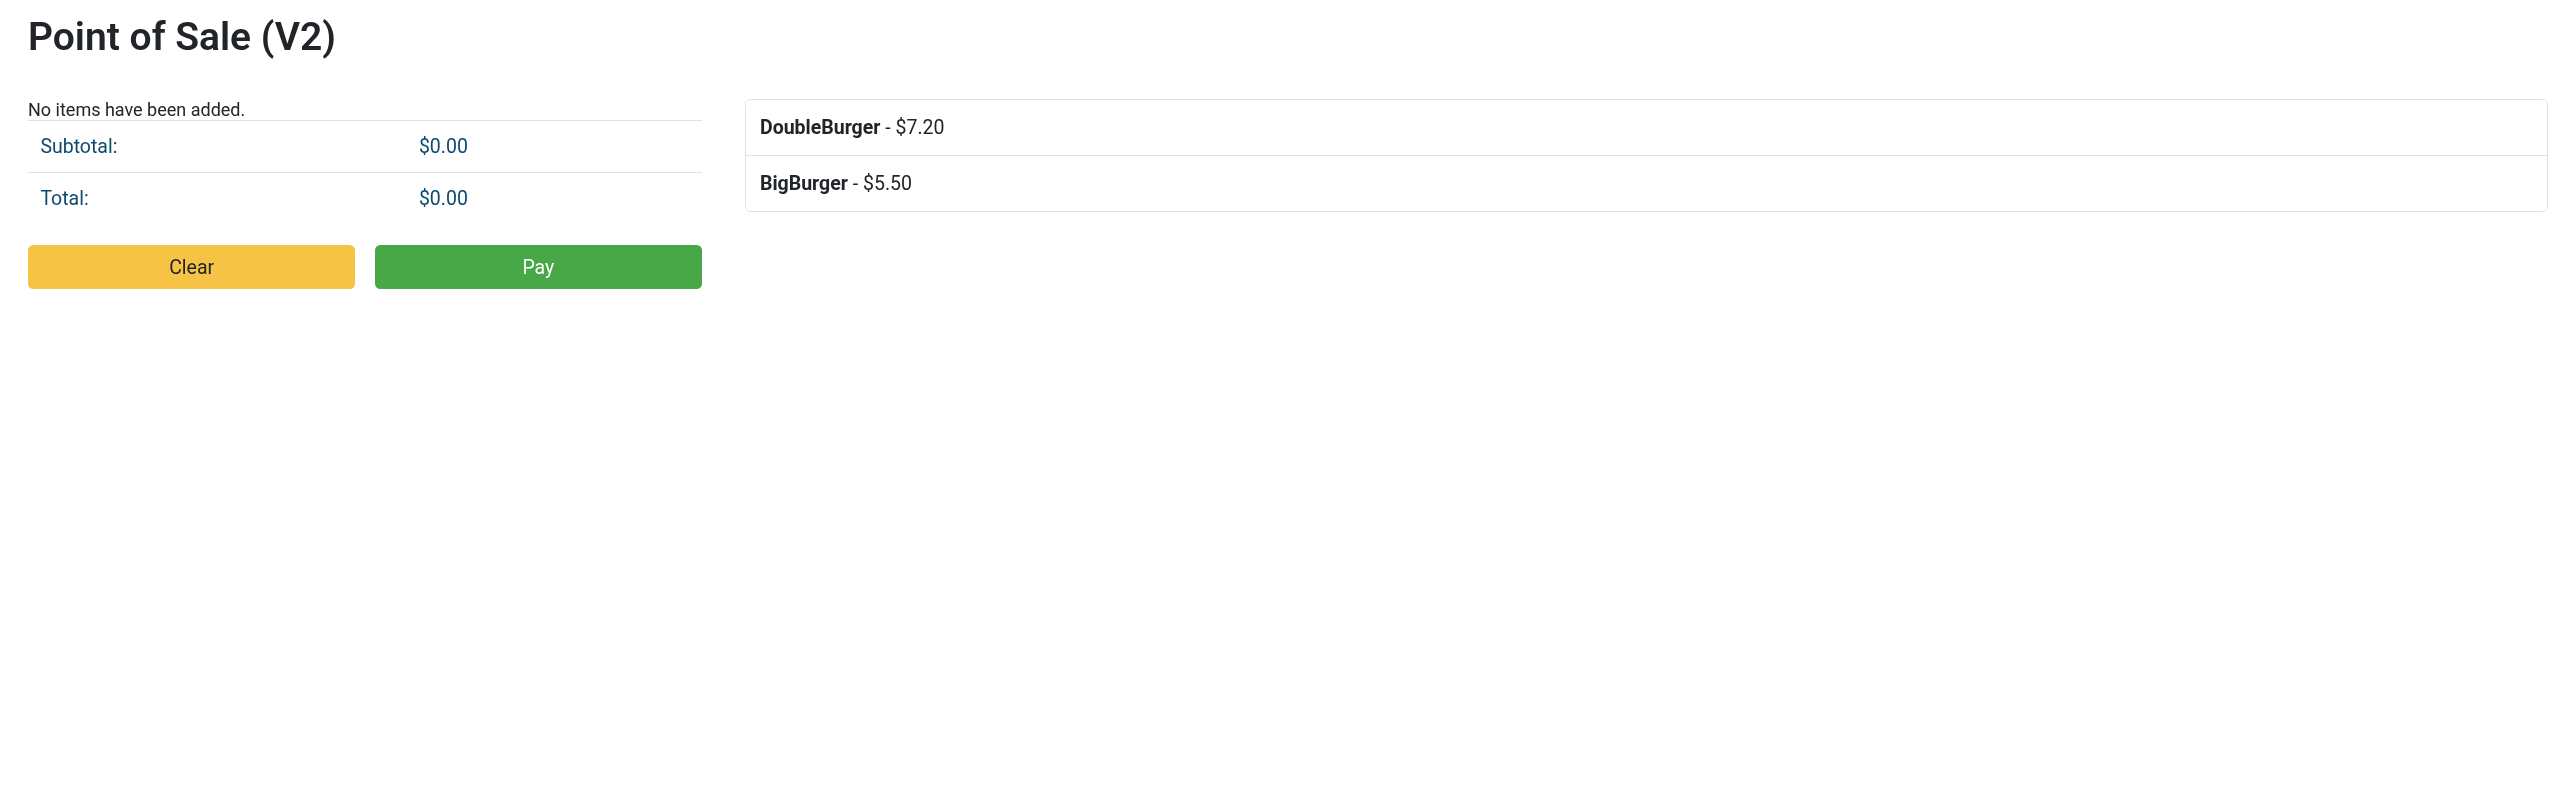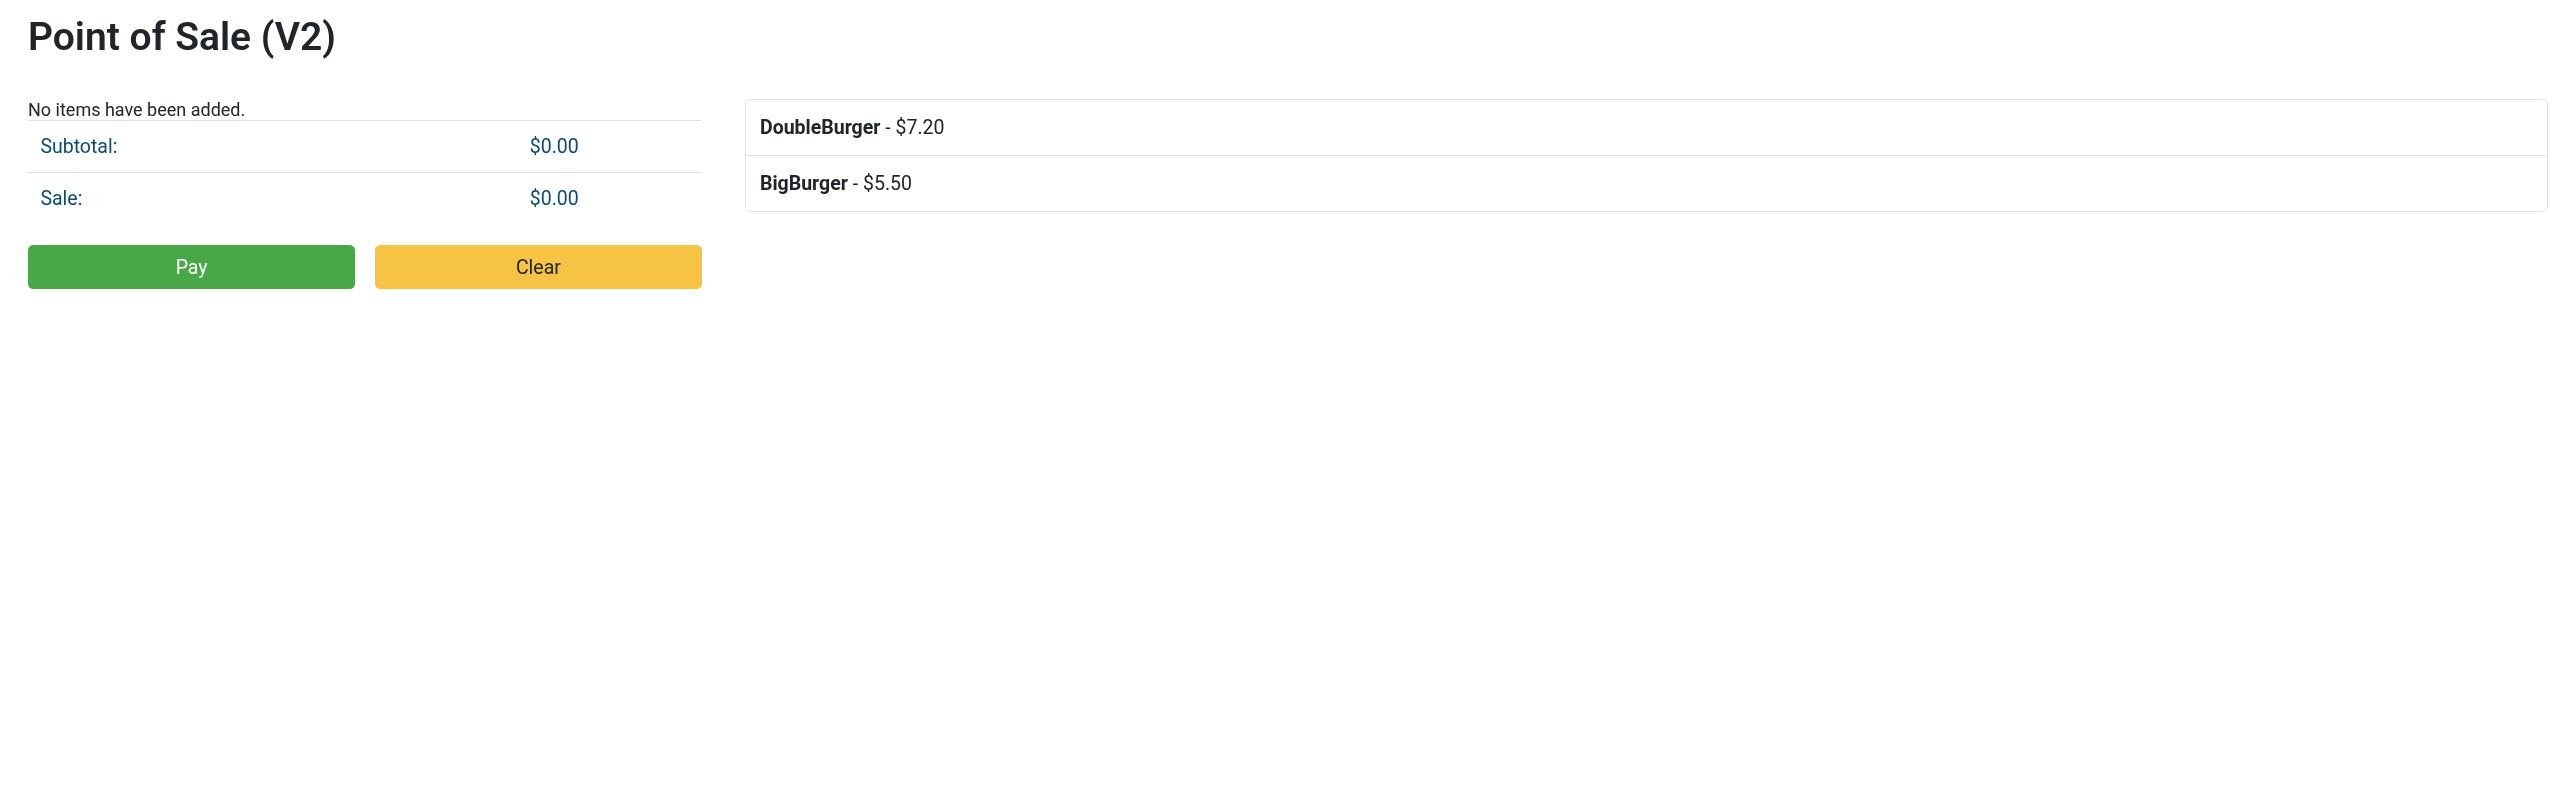--- a/index.html
+++ b/index.html
@@ -41,21 +41,21 @@
     }
     .totals-table tr {
       border-top: 0.9px solid #dee2e6;
     }
     .totals-table td {
       padding: 14px 12.4px;
       font-size: 19.5px;
       color: #0c4a6e;
     }
     .totals-table td.value-cell {
-      text-align: center;
+      text-align: left;
       padding-left: 0;
     }
     .totals-table td.label-cell {
       width: 58%;
     }
     .btn-row {
       display: flex;
       gap: 19.5px;
     }
     .btn {
@@ -112,29 +112,29 @@
   <div class="left-col">
     <div class="empty-msg">No items have been added.</div>
 
     <table class="totals-table">
       <tbody>
           <tr>
         <td class="label-cell">Subtotal:</td>
         <td class="value-cell">$0.00</td>
       </tr>
       <tr>
-        <td class="label-cell">Sale:</td>
+        <td class="label-cell">Total:</td>
         <td class="value-cell">$0.00</td>
       </tr>
     </tbody>
       </table>
 
     <div class="btn-row">
+      <button class="btn btn-clear">Clear</button>
       <button class="btn btn-pay">Pay</button>
-      <button class="btn btn-clear">Clear</button>
     </div>
   </div>
 
   <div class="right-col">
     <div class="product-list">
       <div class="product-item">
         <span class="product-name">DoubleBurger</span><span class="product-sep"> - </span><span class="product-price">$7.20</span>
       </div>
       <div class="product-item">
         <span class="product-name">BigBurger</span><span class="product-sep"> - </span><span class="product-price">$5.50</span>

